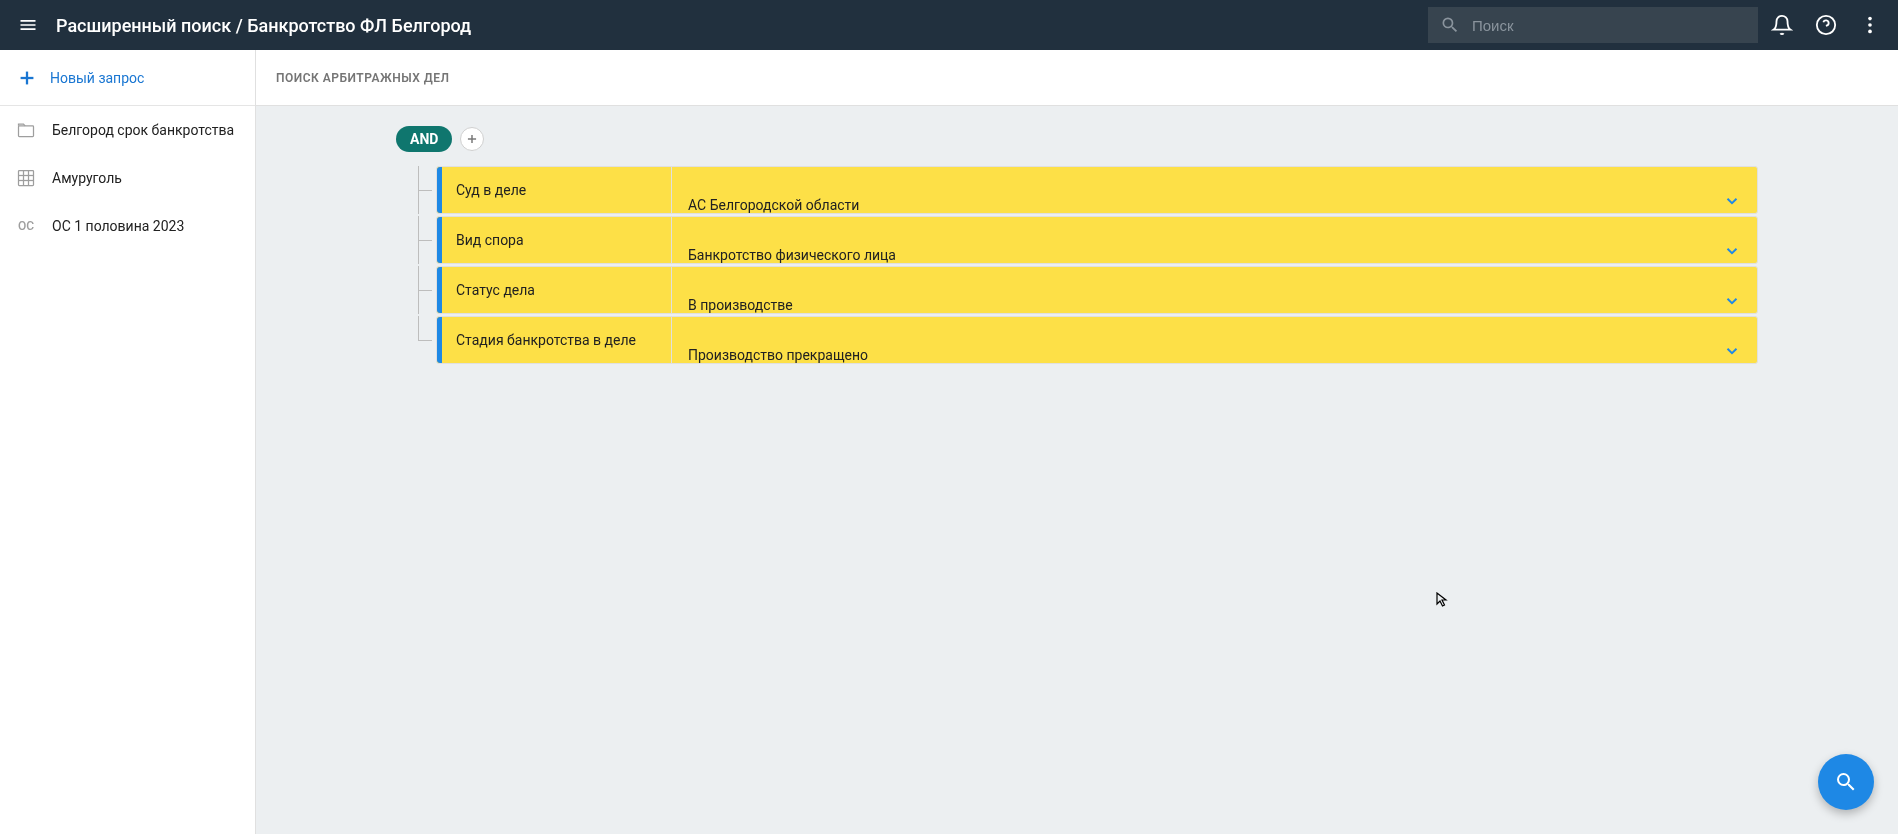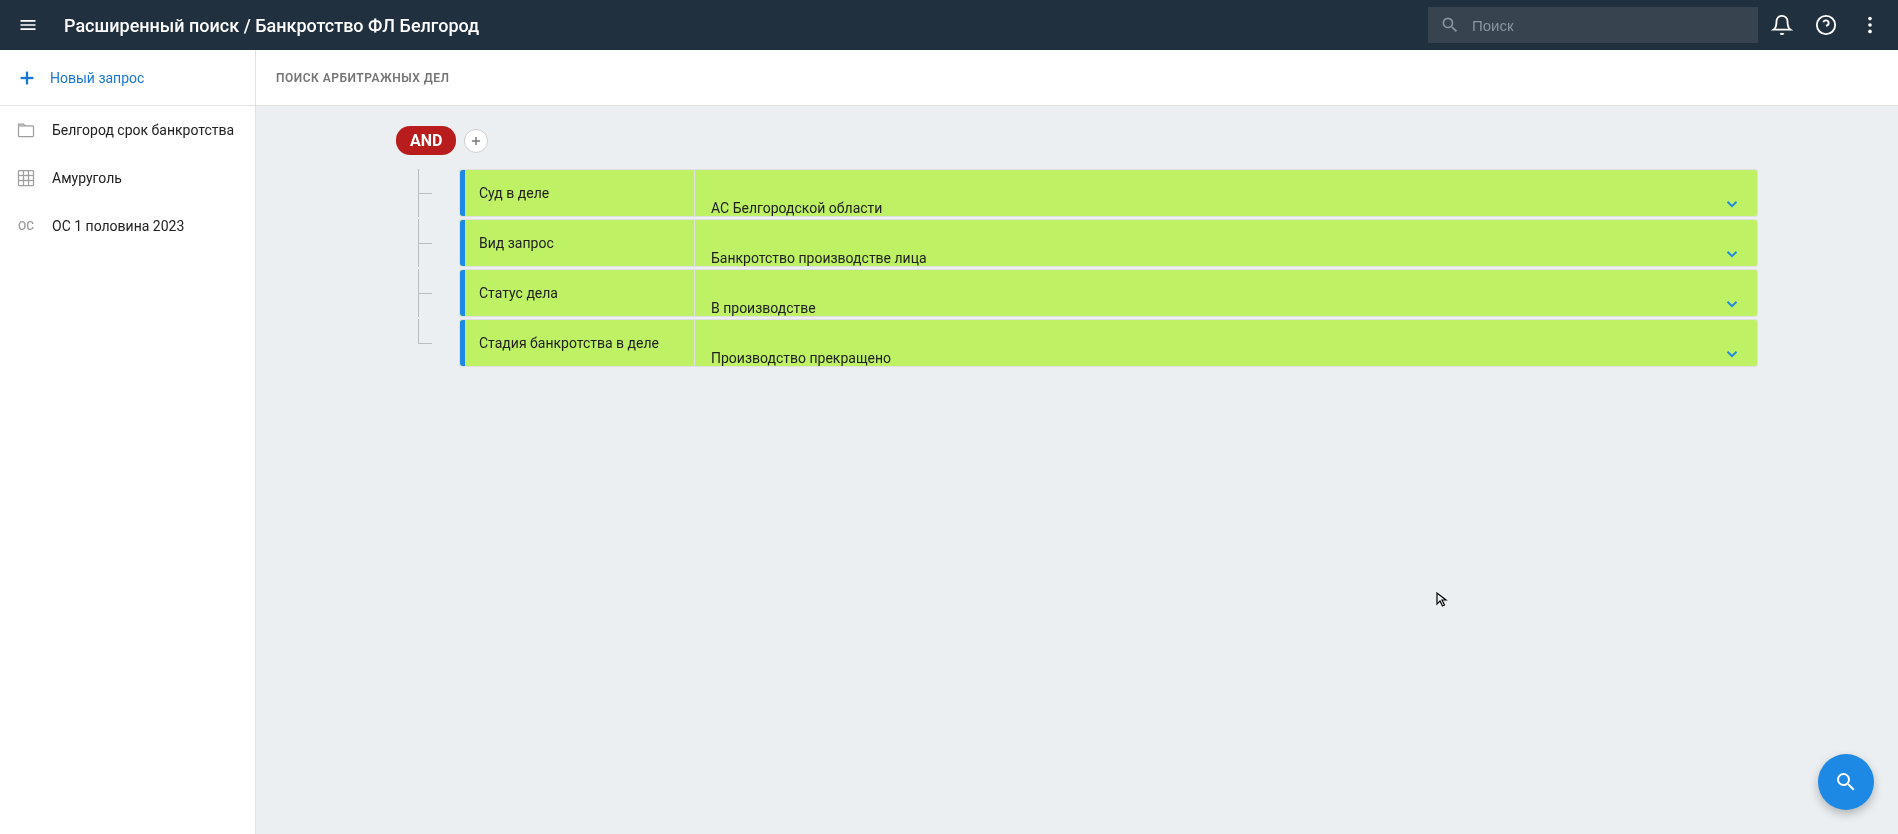--- a/index.html
+++ b/index.html
@@ -22,21 +22,21 @@
       width: 40px;
       height: 40px;
       display: flex;
       align-items: center;
       justify-content: center;
       cursor: pointer;
     }
     .page-title {
       font-size: 18px;
       font-weight: 500;
-      margin-left: 16px;
+      margin-left: 8px;
       flex: 1;
     }
     .search-container {
       width: 330px;
       height: 36px;
       background: #37444f;
       border-radius: 0;
       display: flex;
       align-items: center;
       padding: 0 12px;
@@ -138,23 +138,23 @@
     .query-builder {
       padding: 20px 140px;
     }
     .and-row {
       display: flex;
       align-items: center;
       gap: 8px;
       margin-bottom: 14px;
     }
     .and-chip {
-      background: #b91c1c;
+      background: #0f766e;
       color: #fff;
-      font-size: 16px;
+      font-size: 14px;
       font-weight: 700;
       padding: 5px 14px;
       border-radius: 14px;
     }
     .plus-chip {
       width: 24px;
       height: 24px;
       border-radius: 50%;
       background: #fff;
       border: 1px solid #d0d0d0;
@@ -194,25 +194,24 @@
       width: 14px;
       height: 1px;
       background: #bdbdbd;
     }
     .condition-row:last-child .tree-connector::before {
       bottom: 50%;
     }
     .condition-card {
       flex: 1;
       display: flex;
-      background: #bef264;
+      background: #fde047;
       border: 1px solid #e0e0e0;
       border-radius: 3px;
       height: 48px;
-      margin-left: 23px;
     }
     .condition-bar {
       width: 5px;
       background: #1e88e5;
       border-radius: 3px 0 0 3px;
     }
     .condition-label {
       width: 230px;
       display: flex;
       align-items: center;
@@ -354,23 +353,23 @@
                 <span><svg class="chevron-down" width="18" height="18" viewBox="0 0 24 24" fill="none" stroke="#1e88e5" stroke-width="2.5">
                     <polyline points="6 9 12 15 18 9"></polyline>
                   </svg></span>
               </div>
             </div>
           </div>
           <div class="condition-row">
             <div class="tree-connector"></div>
             <div class="condition-card">
               <div class="condition-bar"></div>
-              <div class="condition-label">Вид запрос</div>
+              <div class="condition-label">Вид спора</div>
               <div class="condition-value">
-                <span>Банкротство производстве лица</span>
+                <span>Банкротство физического лица</span>
                 <span><svg class="chevron-down" width="18" height="18" viewBox="0 0 24 24" fill="none" stroke="#1e88e5" stroke-width="2.5">
                     <polyline points="6 9 12 15 18 9"></polyline>
                   </svg></span>
               </div>
             </div>
           </div>
           <div class="condition-row">
             <div class="tree-connector"></div>
             <div class="condition-card">
               <div class="condition-bar"></div>

